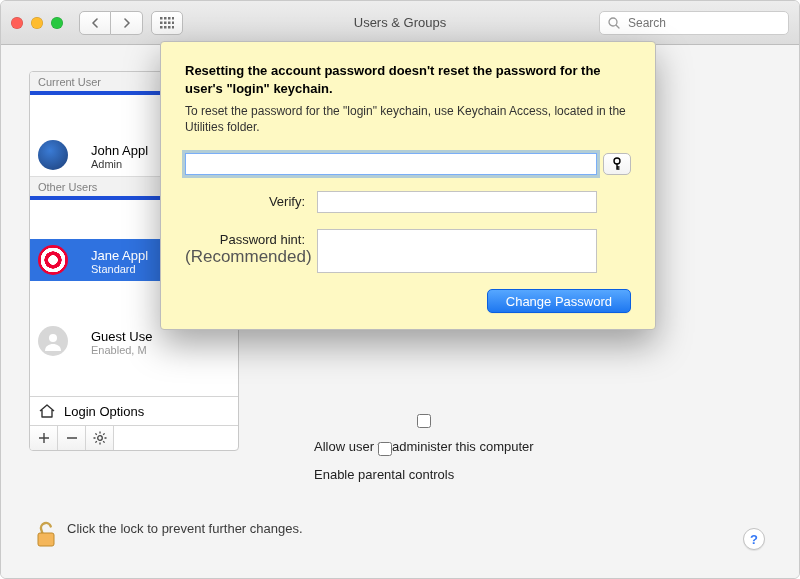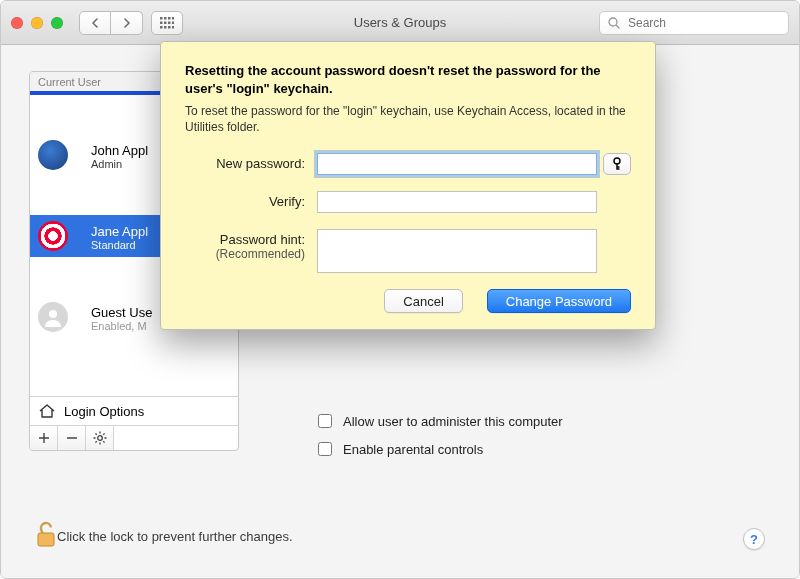--- a/index.html
+++ b/index.html
@@ -122,29 +122,29 @@
     background:linear-gradient(#ffffff,#f3f3f3);
     border:1px solid #bcbcbc; border-radius:5px;
     font-size:13px; color:#222; height:22px;
     display:inline-flex; align-items:center; padding:0 14px;
     box-shadow:0 1px 0 rgba(0,0,0,0.04);
   }
   .mac-primary{
     background:linear-gradient(#56a7ff,#1e77f0);
     border:1px solid #0a5fe0; color:#fff;margin-left:12px;
   }
-  .checkline{ display:flex; align-items:center; gap:8px; font-size:13px; color:#222; }
+  .checkline{ display:flex; align-items:center; gap:8px; font-size:13px; color:#222;flex-direction:column; }
   .checkline input[type=checkbox]{ width:14px; height:14px; }
 
   .parental-row{ position:absolute; left:60px; top:368px; display:flex; align-items:center; gap:12px;}
   .admin-row{ position:absolute; left:60px; top:340px; }
 
   
   .lock-row{
-    position:absolute; left:16px; bottom:8px; display:flex; align-items:center; 
+    position:absolute; left:16px; bottom:8px; display:flex; gap:10px;
     font-size:13px; color:#3a3a3a;
   }
   .help-btn{
     position:absolute; right:16px; bottom:10px;
     width:22px; height:22px; border-radius:50%;
     background:#fff; border:1px solid #c2c2c2;
     display:flex; align-items:center; justify-content:center;
     color:#3478f6; font-weight:bold;
     box-shadow:0 1px 1px rgba(0,0,0,0.08);
   }
@@ -158,21 +158,21 @@
     border:1px solid #bcbcbc;
     border-radius:4px;
     box-shadow:0 15px 35px rgba(0,0,0,0.35);
     padding:20px 24px 16px 24px;
     z-index:10;
   }
   .dialog h3{ margin:0 0 6px; font-size:13px; font-weight:bold; color:#000; line-height:1.35;}
   .dialog p.sub{ margin:0 0 18px; font-size:12px; color:#333; line-height:1.35;}
   .form-row{ display:flex; align-items:flex-start; margin-bottom:16px; }
   .form-row .lbl{ width:132px; text-align:right; padding-right:12px; font-size:13px; color:#222; padding-top:3px;}
-  .form-row .lbl .sublbl{ display:block; font-size:12px; color:#555;}
+  .form-row .lbl .sublbl{ display:block; font-size:17px; color:#555;}
   .form-row .fld{ flex:1; display:flex; gap:6px; }
   .text-input{
     flex:1; height:22px; background:#fff; border:1px solid #c3c3c3; border-radius:0;
     padding:2px 4px; font-size:13px;
   }
   .text-input.focus{
     outline: none;
     border-color:#7aaef7;
     box-shadow:0 0 0 3px rgba(87,151,238,0.45);
   }
@@ -245,20 +245,21 @@
 
       <div class="sidebar">
         <div class="section-head">Current User</div>
         <div class="userrow">
           <div class="av earth"></div>
           <div>
             <div class="uname">John Appl</div>
             <div class="urole">Admin</div>
           </div>
         </div>
+        <div class="section-head other">Other Users</div>
         <div class="userrow sel">
           <div class="av target"></div>
           <div>
             <div class="uname">Jane Appl</div>
             <div class="urole">Standard</div>
           </div>
         </div>
         <div class="userrow">
           <div class="av anon">
             <svg width="20" height="20" viewBox="0 0 20 20">
@@ -336,21 +337,20 @@
       </div>
 
     </div>
   </div>
 
   <div class="dialog">
     <h3>Resetting the account password doesn't reset the password for the user's "login" keychain.</h3>
     <p class="sub">To reset the password for the "login" keychain, use Keychain Access, located in the Utilities folder.</p>
 
     <div class="form-row">
-      <div class="lbl">New password:</div>
       <div class="fld">
         <input class="text-input focus" type="password" style="">
         <button class="key-btn">
           <svg width="12" height="14" viewBox="0 0 12 14">
               <circle cx="6" cy="4" r="3" fill="none" stroke="#000" stroke-width="1.4"></circle>
               <path d="M6 7v5l2 0M6 10h2" fill="none" stroke="#000" stroke-width="1.4" stroke-linecap="round"></path>
             </svg>
         </button>
       </div>
     </div>
@@ -368,18 +368,17 @@
         <span>Password hint:</span>
         <span class="sublbl">(Recommended)</span>
       </div>
       <div class="fld">
         <textarea class="textarea-input" style=""></textarea>
         <div style="width:28px"></div>
       </div>
     </div>
 
     <div class="dialog-buttons">
-      <button class="mac-button">Cancel</button>
       <button class="mac-button mac-primary">Change Password</button>
     </div>
   </div>
 
 </div>
 
 </body></html>

